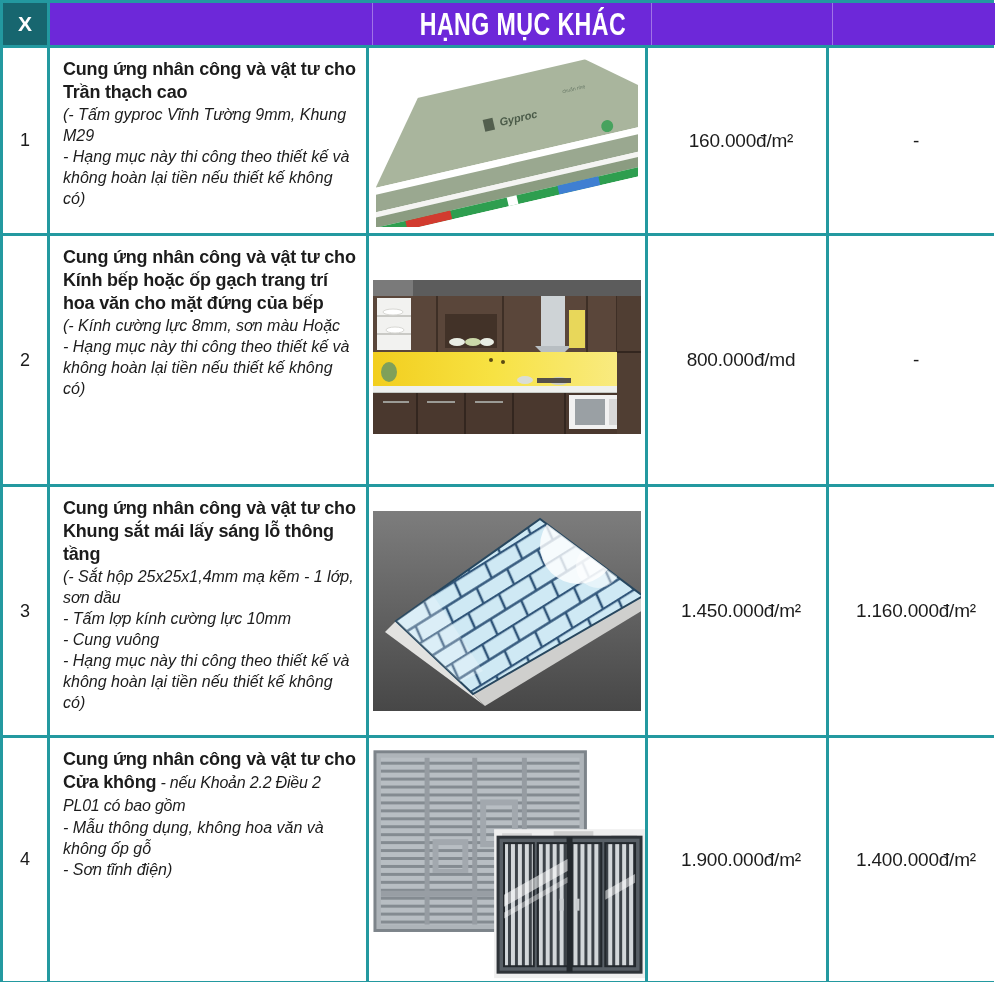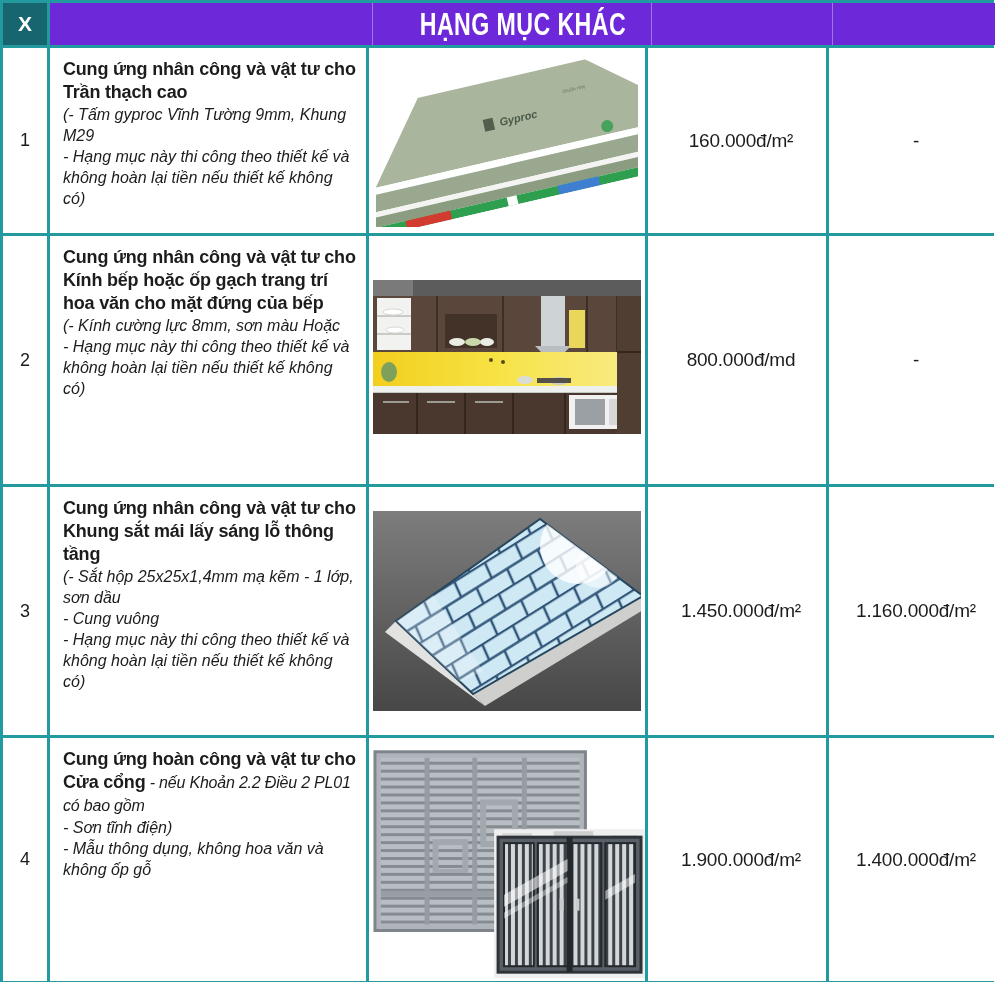--- a/index.html
+++ b/index.html
@@ -158,20 +158,21 @@
   <div class="cell price-cell">
     <span>-</span>
   </div>
 
   <div class="cell no-cell">
     <span>3</span>
   </div>
   <div class="cell desc-cell">
     <div class="desc-title"><span>Cung ứng nhân công và vật tư cho Khung sắt mái lấy sáng lỗ thông tầng</span><span class="title-suffix"></span></div>
     <div class="detail-line">(- Sắt hộp 25x25x1,4mm mạ kẽm - 1 lớp, sơn dầu</div>
+    <div class="detail-line">- Tấm lợp kính cường lực 10mm</div>
     <div class="detail-line">- Cung vuông</div>
     <div class="detail-line">- Hạng mục này thi công theo thiết kế và không hoàn lại tiền nếu thiết kế không có)</div>
   </div>
   <div class="cell img-cell">
     <svg width="268" height="200" viewBox="0 0 268 200">
       <defs>
         <linearGradient id="gry" x1="0" y1="0" x2="0" y2="1">
           <stop offset="0" stop-color="#7D7D7D"></stop>
             <stop offset="1" stop-color="#474747"></stop>
         </linearGradient>
@@ -199,23 +200,23 @@
     <span>1.450.000đ/m²</span>
   </div>
   <div class="cell price-cell">
     <span>1.160.000đ/m²</span>
   </div>
 
   <div class="cell no-cell">
     <span>4</span>
   </div>
   <div class="cell desc-cell">
-    <div class="desc-title"><span>Cung ứng hoàn công và vật tư cho Cửa cổng</span><span class="title-suffix"> - nếu Khoản 2.2 Điều 2 PL01 có bao gồm</span></div>
+    <div class="desc-title"><span>Cung ứng nhân công và vật tư cho Cửa không</span><span class="title-suffix"> - nếu Khoản 2.2 Điều 2 PL01 có bao gồm</span></div>
+    <div class="detail-line">- Mẫu thông dụng, không hoa văn và không ốp gỗ</div>
     <div class="detail-line">- Sơn tĩnh điện)</div>
-    <div class="detail-line">- Mẫu thông dụng, không hoa văn và không ốp gỗ</div>
   </div>
   <div class="cell img-cell">
     <svg width="278" height="238" viewBox="0 0 278 238">
       <defs>
         <pattern id="louv" width="8" height="8" patternUnits="userSpaceOnUse">
           <rect width="8" height="8" fill="#B8BEC3"></rect>
           <rect y="4" width="8" height="3" fill="#848B91"></rect>
         </pattern>
         <pattern id="vbar" width="7" height="7" patternUnits="userSpaceOnUse">
           <rect width="7" height="7" fill="#D3D7DA"></rect>

